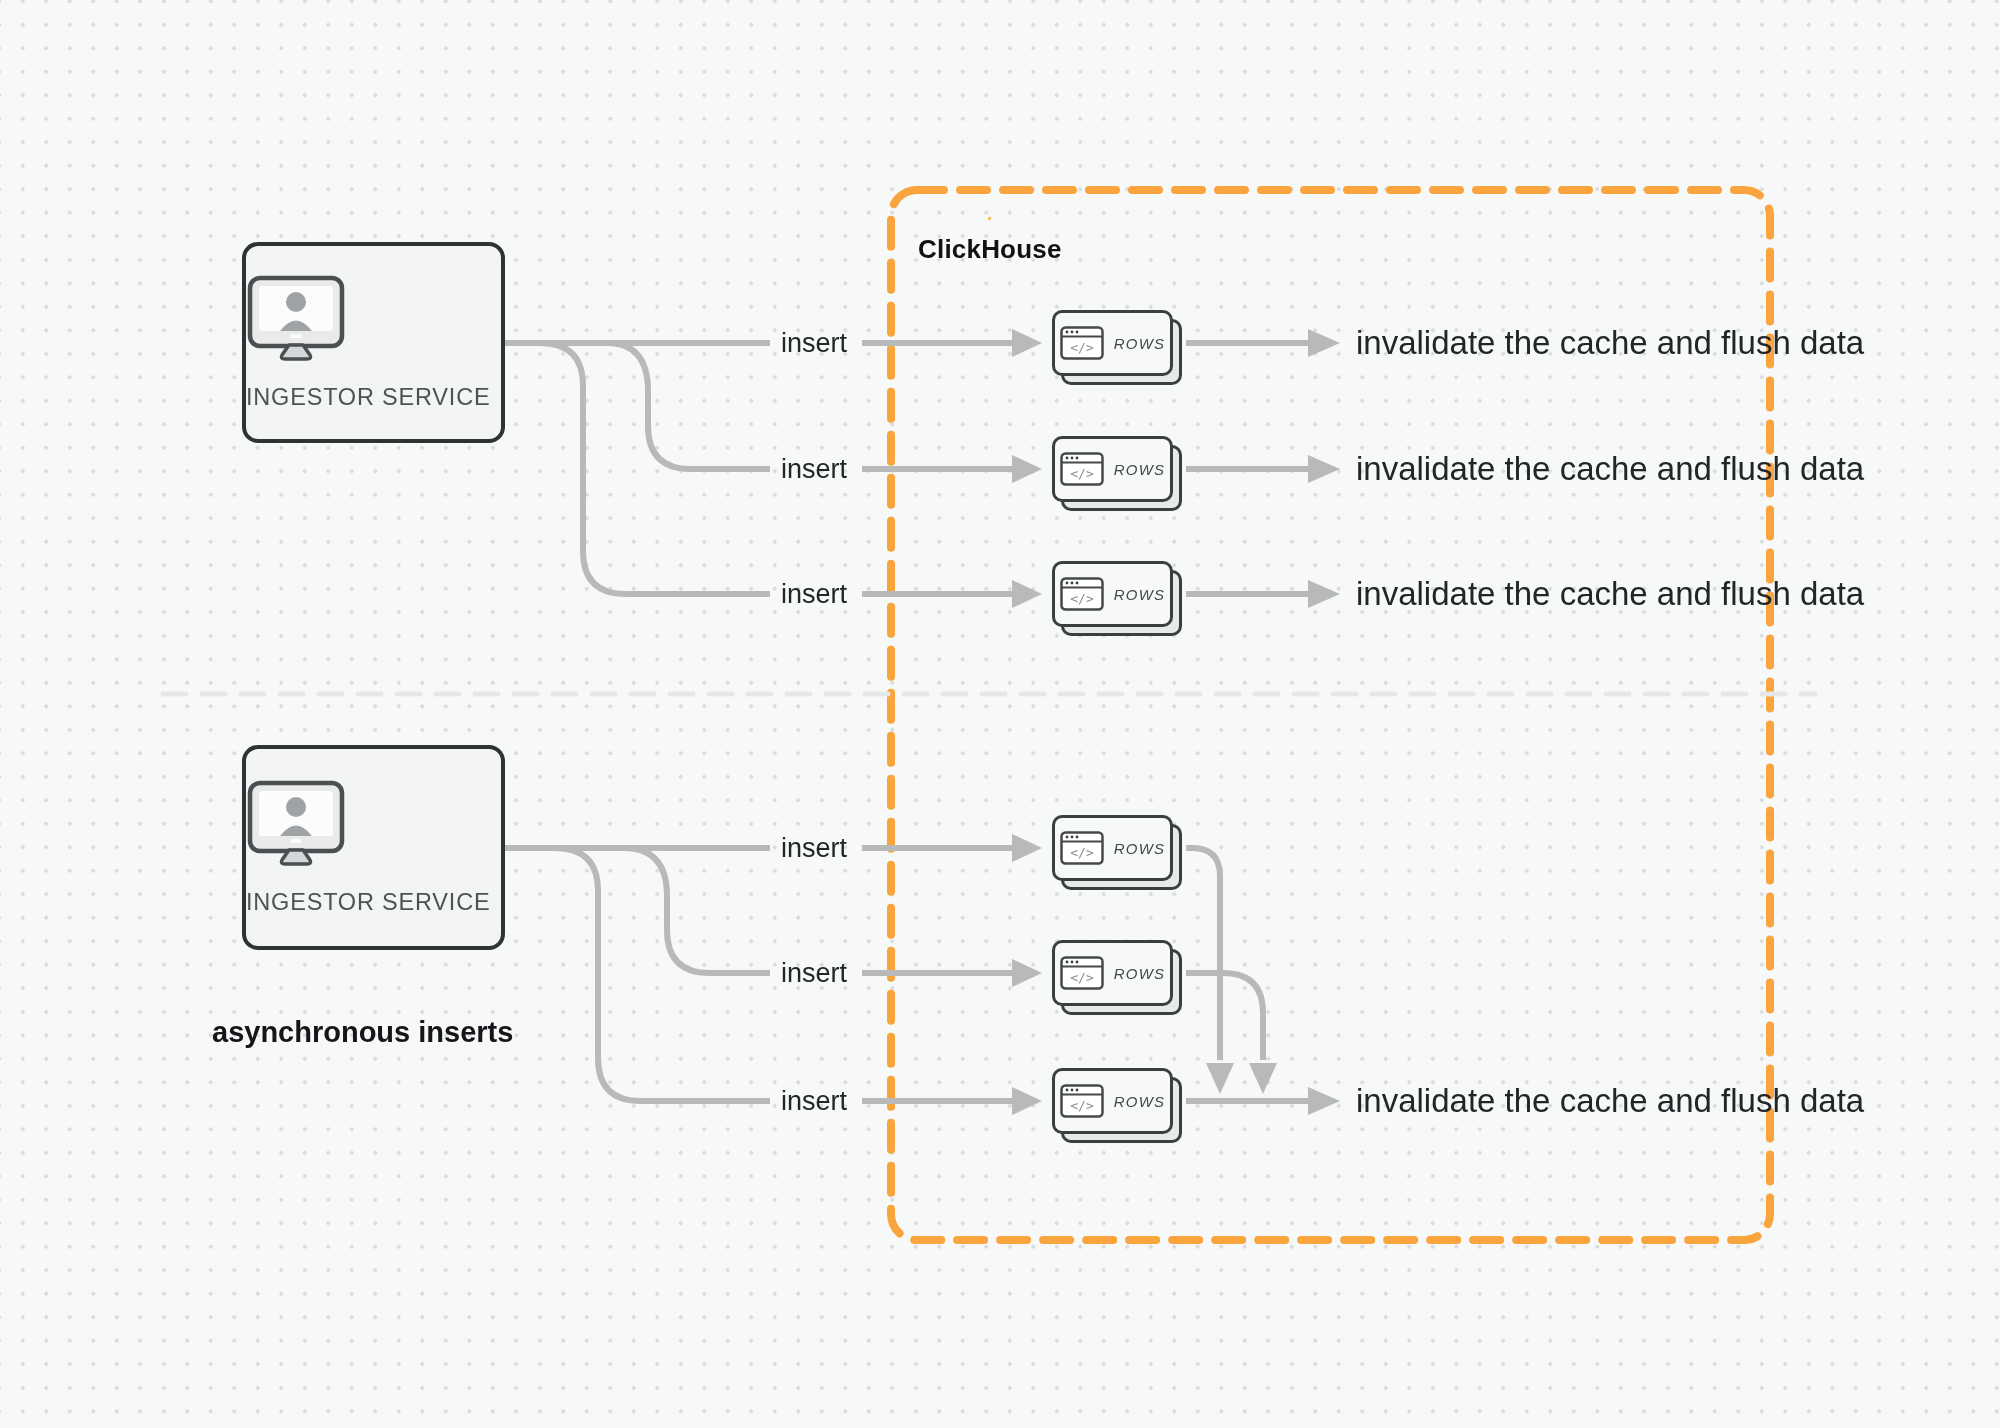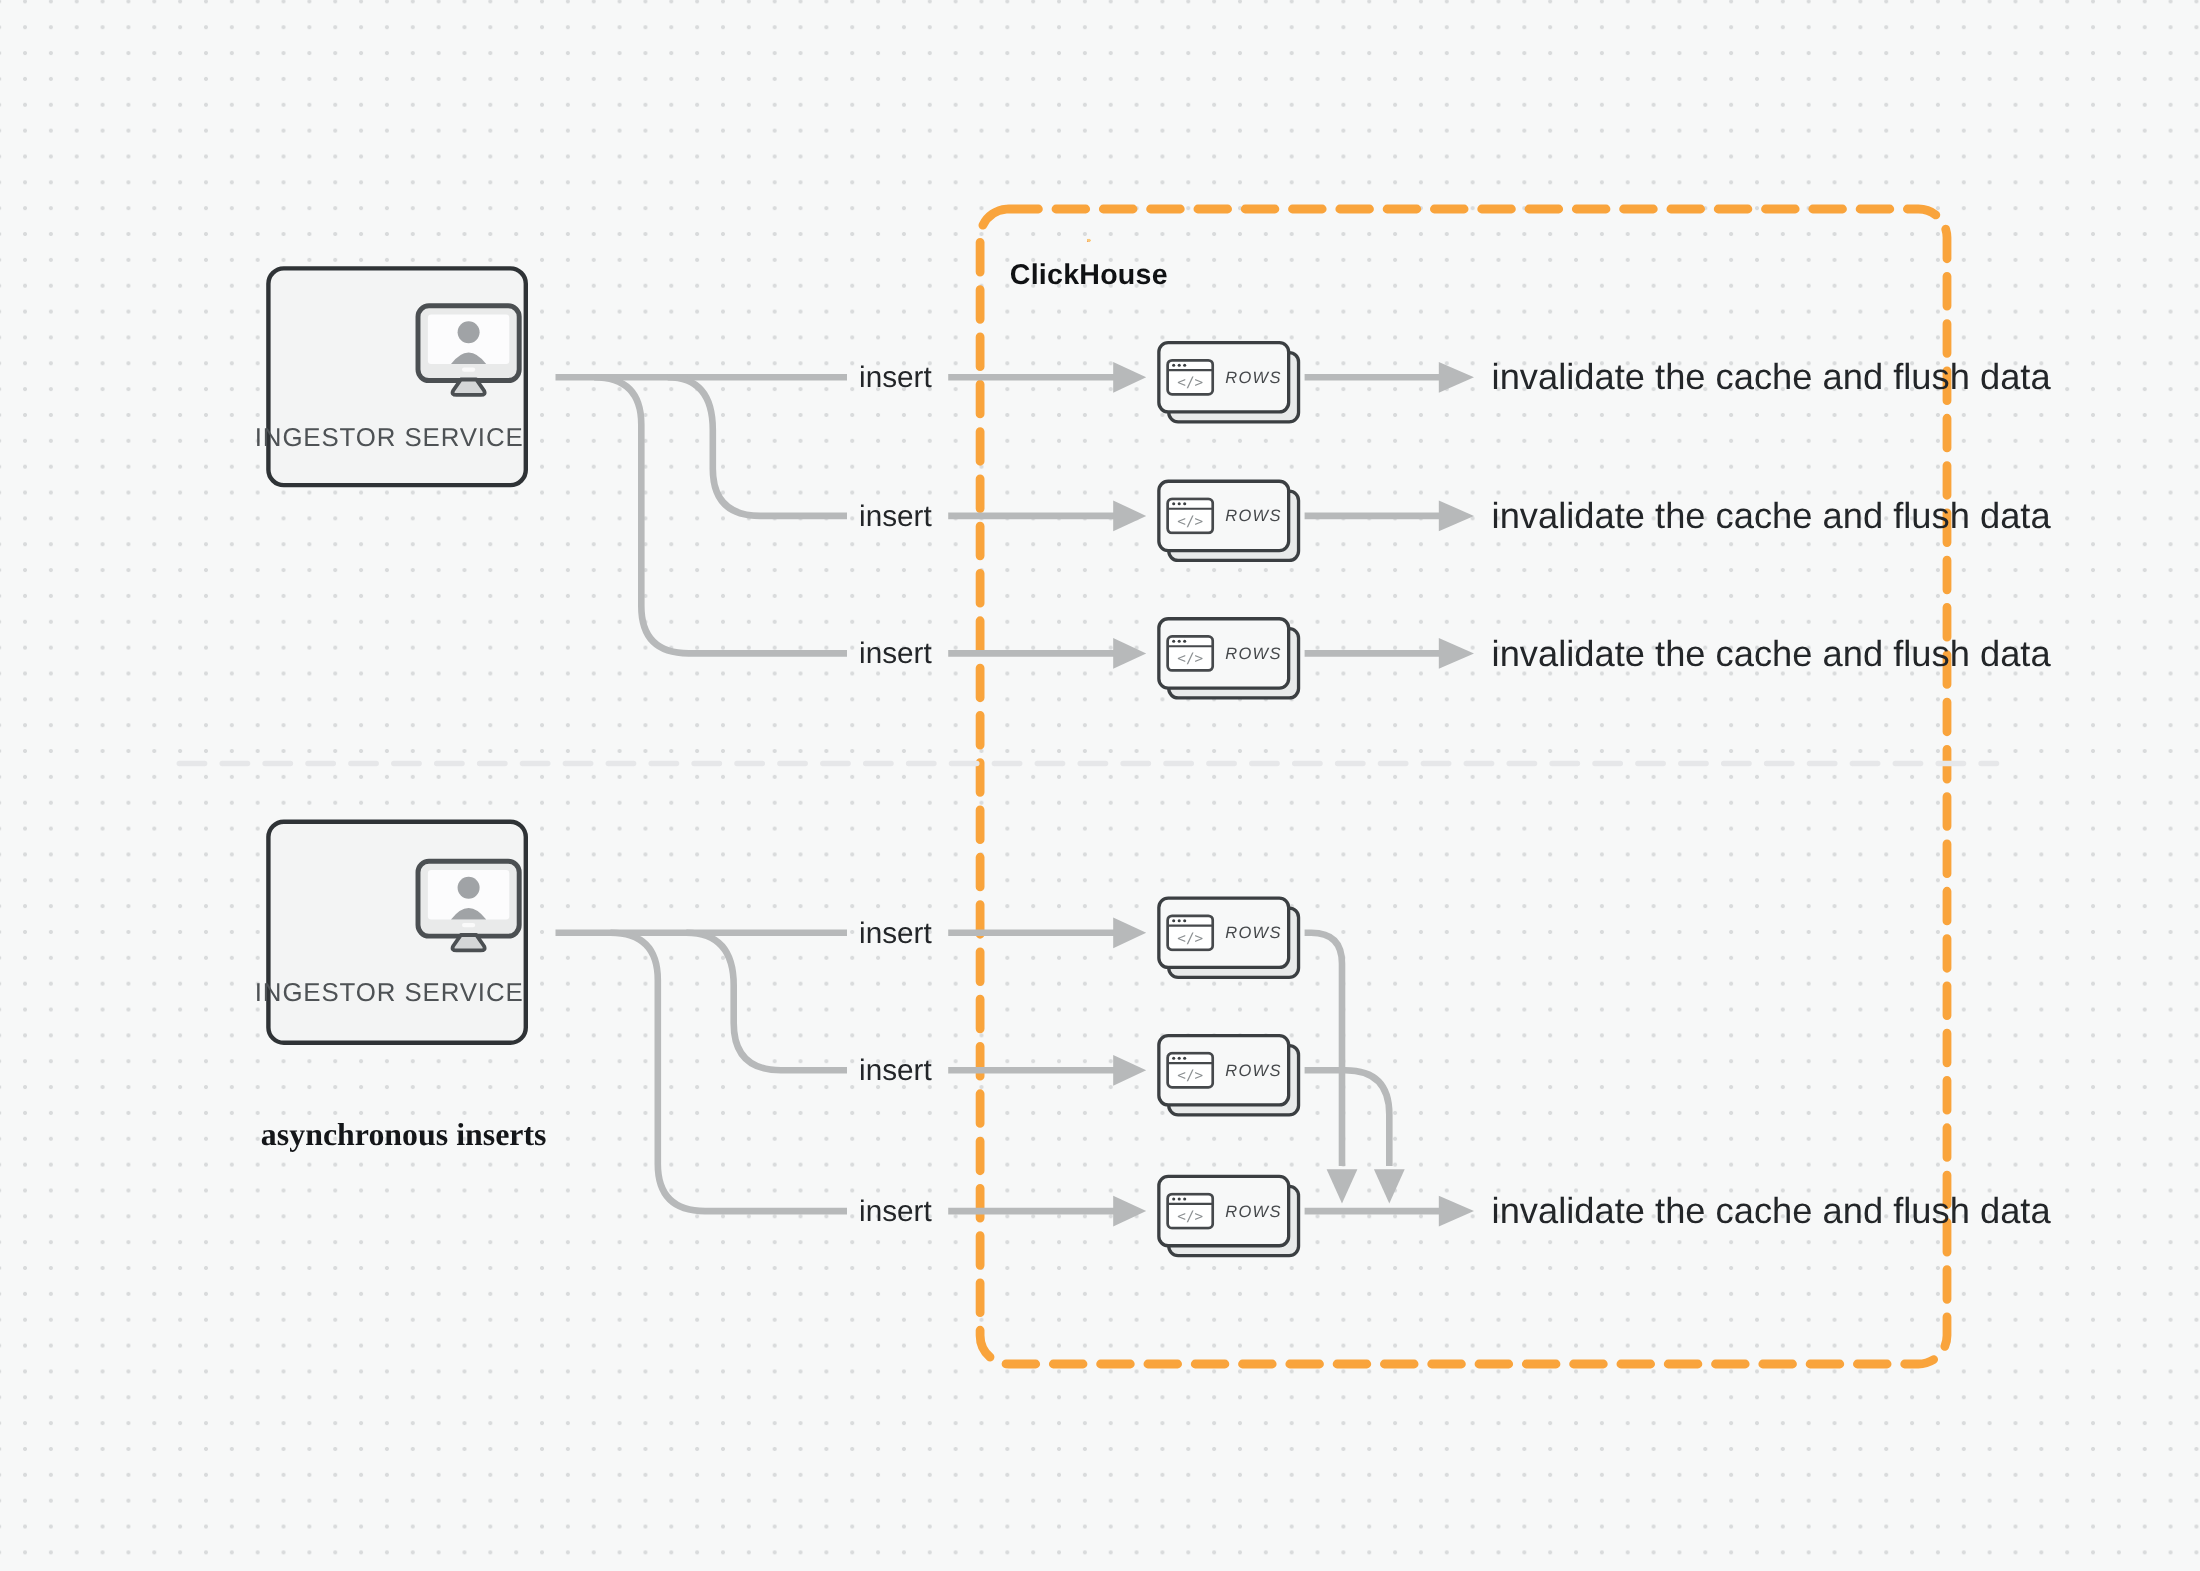--- a/index.html
+++ b/index.html
@@ -6,23 +6,23 @@
   .canvas{
     position:relative;width:2000px;height:1428px;overflow:hidden;
     font-family:"Liberation Sans",sans-serif;
     background-color:#f7f8f8;
     background-image:radial-gradient(circle,#d9dbdc 1.6px,rgba(0,0,0,0) 2.1px);
     background-size:23.5px 23.5px;
     background-position:11px 13px;
   }
   svg.wires{position:absolute;left:0;top:0;}
   .ingestor{
-    position:absolute;left:242px;width:238px;box-sizing:border-box;
+    position:absolute;left:242px;width:263px;box-sizing:border-box;
     background:#f3f4f4;border:4.5px solid #2f3336;border-radius:16px;
-    display:flex;flex-direction:column;align-items:flex-end;justify-content:center;gap:20px;
+    display:flex;flex-direction:column;align-items:flex-start;justify-content:center;gap:20px;
   }
   .ingestor-label{
     font-size:23.5px;color:#4e5255;letter-spacing:0.8px;white-space:nowrap;
   }
   .caption{
     position:absolute;text-align:center;font-weight:bold;font-size:29px;
     color:#141619;line-height:36px;white-space:nowrap;
   }
   .flow-label{
     position:absolute;font-size:27px;color:#232629;line-height:34px;text-align:center;
@@ -137,21 +137,21 @@
       <rect x="13" y="12" width="74" height="45" rx="3" fill="#fcfcfd"></rect>
       <g fill="#a0a3a6">
         <circle cx="50" cy="28" r="10"></circle>
         <path d="M34 57 Q50 36 66 57 Z"></path>
       </g>
       <rect x="44" y="60" width="12" height="4" rx="2" fill="#fafafa"></rect>
       <path d="M43 71 L57 71 L64 81 Q66 85 61 85 L39 85 Q34 85 36 81 Z" fill="#d4d6d7" stroke="#4b4f52" stroke-width="3.5" stroke-linejoin="round"></path>
     </svg>
     <div class="ingestor-label">INGESTOR SERVICE</div>
   </div>
-  <div class="caption" style="left:222px;top:1014px;width:290px;font-family:Liberation Serif, serif;">asynchronous inserts</div>
+  <div class="caption" style="left:212px;top:1014px;width:290px;">asynchronous inserts</div>
 
   <div class="flow-label" style="left:772px;top:326px;width:84px;">insert</div>
   <div class="flow-label" style="left:772px;top:452px;width:84px;">insert</div>
   <div class="flow-label" style="left:772px;top:577px;width:84px;">insert</div>
   <div class="flow-label" style="left:772px;top:831px;width:84px;">insert</div>
   <div class="flow-label" style="left:772px;top:956px;width:84px;">insert</div>
   <div class="flow-label" style="left:772px;top:1084px;width:84px;">insert</div>
 
   <div class="card-wrap" style="top:310px;">
     <div class="card-back"></div>

